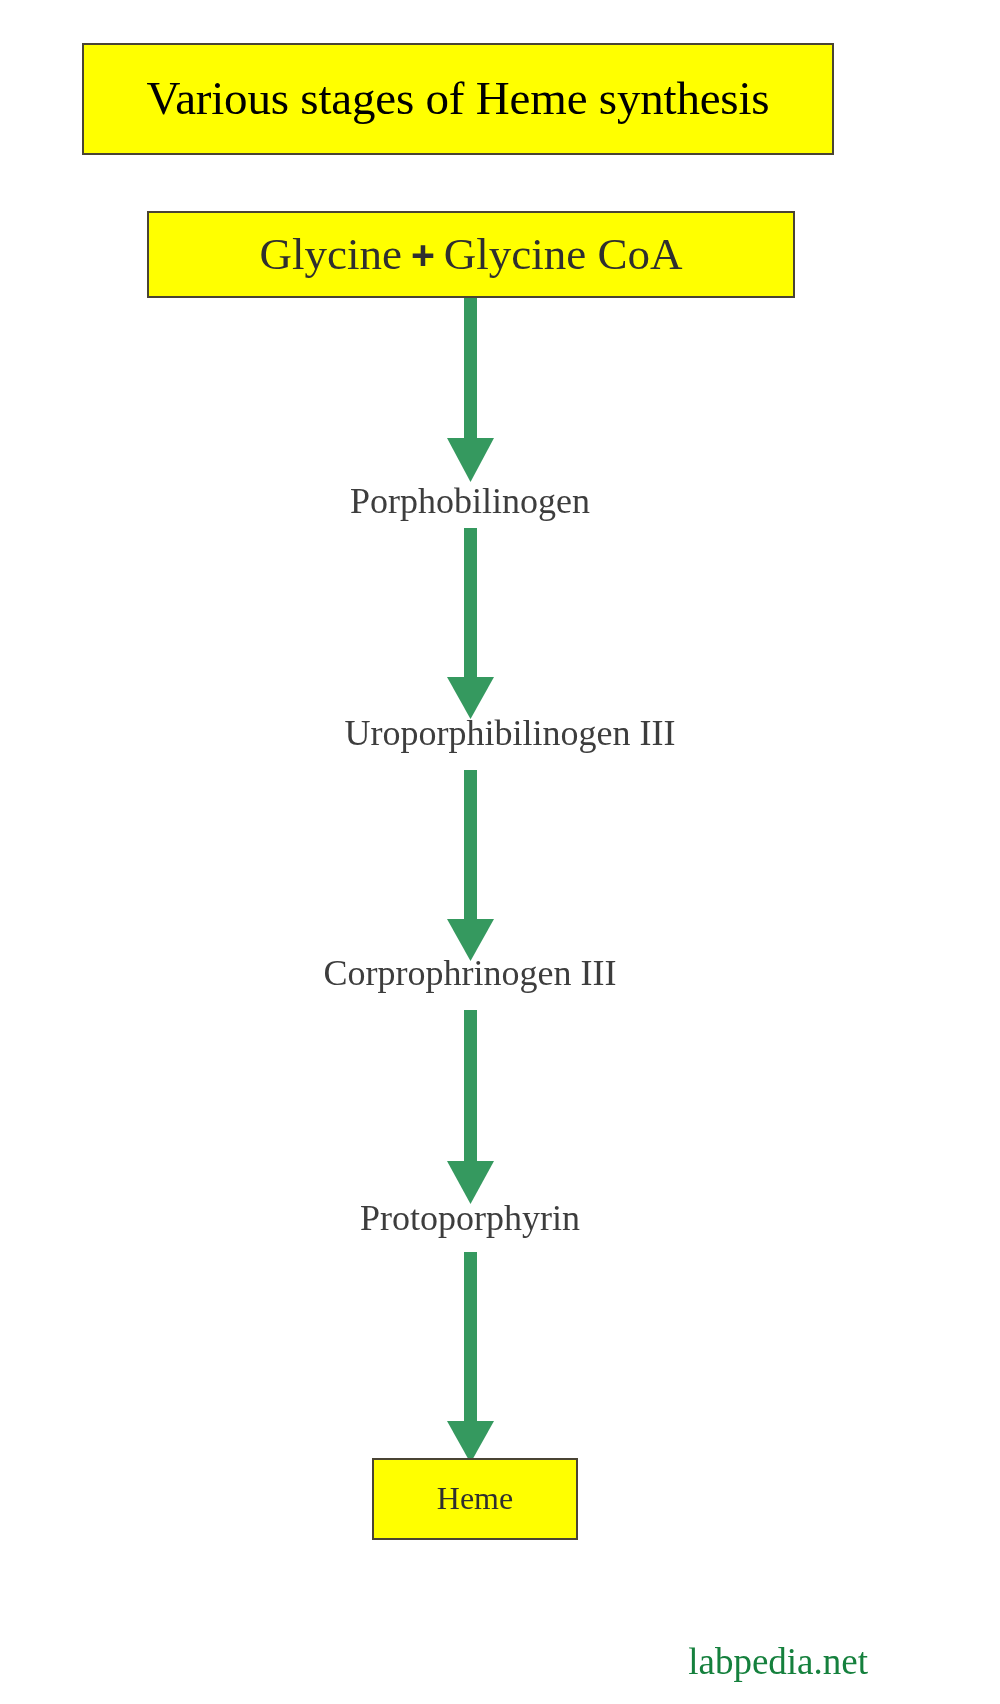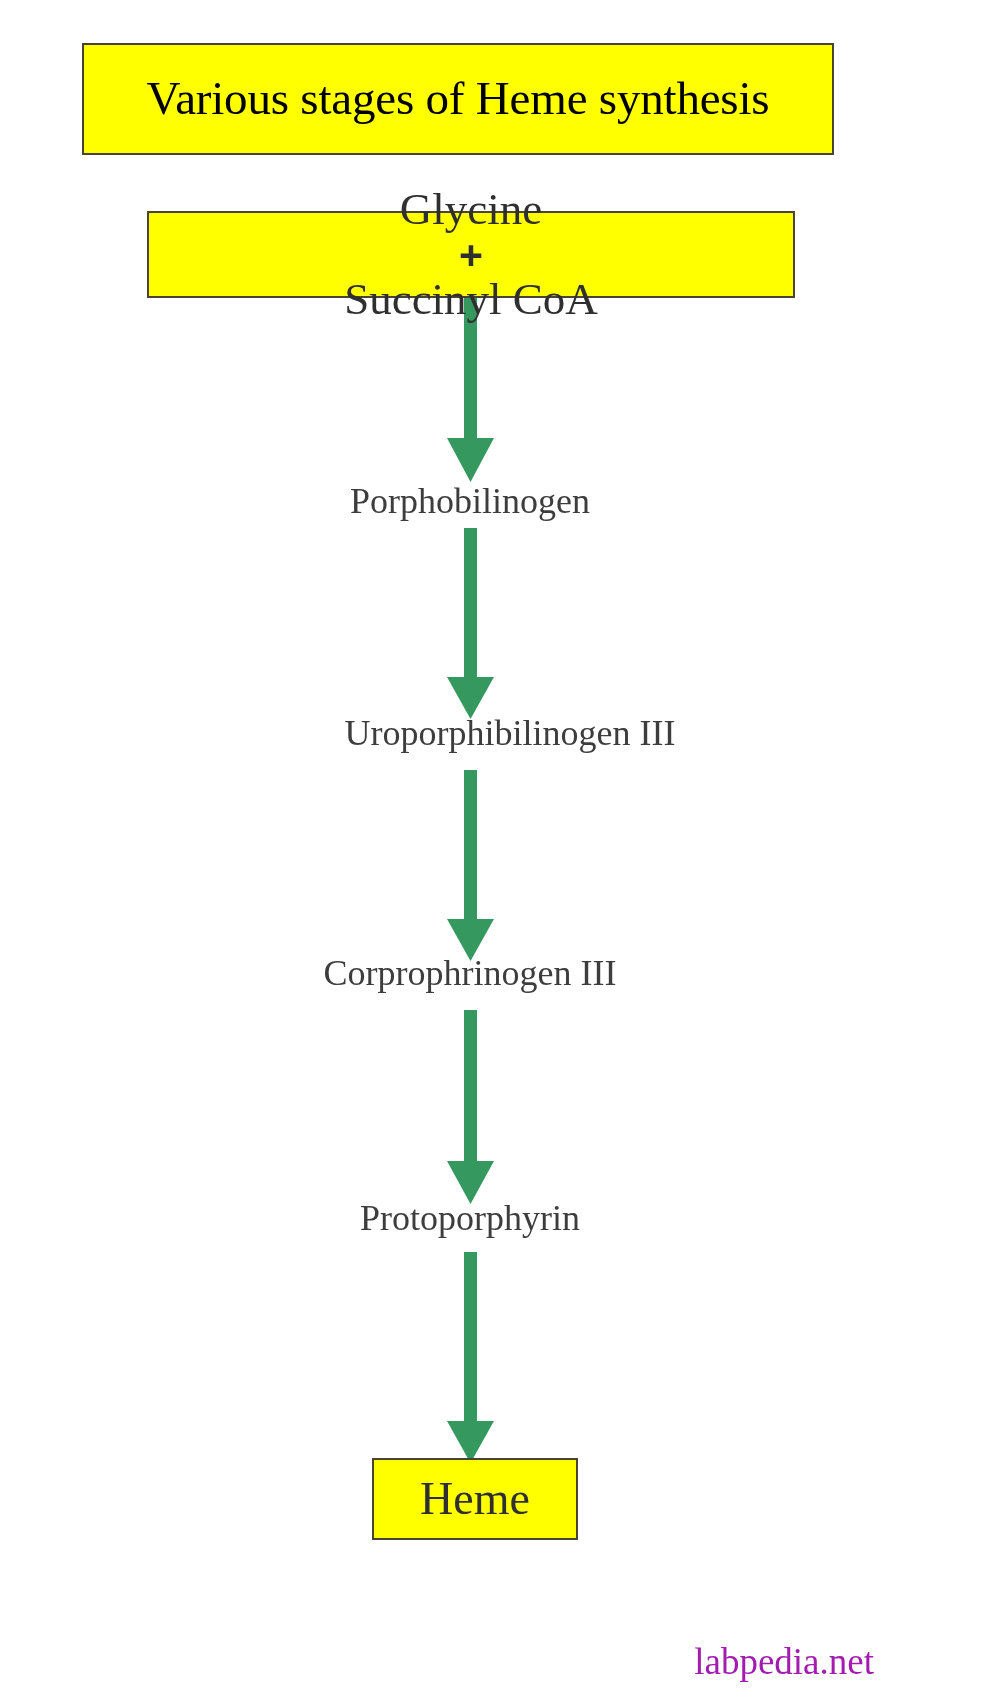--- a/index.html
+++ b/index.html
@@ -46,37 +46,36 @@
     letter-spacing: -0.2px;
   }
 
   #substrate-box {
     left: 147px;
     top: 211px;
     width: 648px;
     height: 87px;
     font-size: 45px;
     color: #2f2f2f;
-    flex-direction: column;
   }
   #substrate-box .plus {
     font-family: "Liberation Sans", "DejaVu Sans", sans-serif;
     font-weight: bold;
     font-size: 41px;
     padding: 0 9px;
     position: relative;
     top: 1px;
   }
 
   #heme-box {
     left: 372px;
     top: 1458px;
     width: 206px;
     height: 82px;
-    font-size: 46px;
+    font-size: 32px;
     color: #2f2f2f;
   }
 
   
   .stage-label {
     position: absolute;
     width: 1000px;
     left: 0;
     text-align: center;
     font-size: 36px;
@@ -91,24 +90,24 @@
   }
 
   #label-porphobilinogen   { top: 483px; }
   #label-uroporphibilinogen{ top: 715px; padding-left: 40px; }
   #label-corprophrinogen   { top: 955px; }
   #label-protoporphyrin    { top: 1200px; }
 
   
   #watermark {
     position: absolute;
-    right: 14px;
+    right: 20px;
     top: 1640px;
     font-size: 37px;
-    color: #a21caf;
+    color: #15803d;
     white-space: nowrap;
   }
 
   
   #arrows {
     position: absolute;
     left: 0;
     top: 0;
     width: 1000px;
     height: 1704px;
@@ -148,21 +147,21 @@
     </g>
   </svg>
 
   <div class="ybox" id="title-box">
     <span>Various stages of Heme synthesis</span>
   </div>
 
   <div class="ybox" id="substrate-box">
     <span>Glycine</span>
       <span class="plus">+</span>
-      <span>Succinyl CoA</span>
+      <span>Glycine CoA</span>
   </div>
 
   <div class="stage-label" id="label-porphobilinogen">
     <span>Porphobilinogen</span>
   </div>
 
   <div class="stage-label" id="label-uroporphibilinogen">
     <span>Uroporphibilinogen III</span>
   </div>
 

